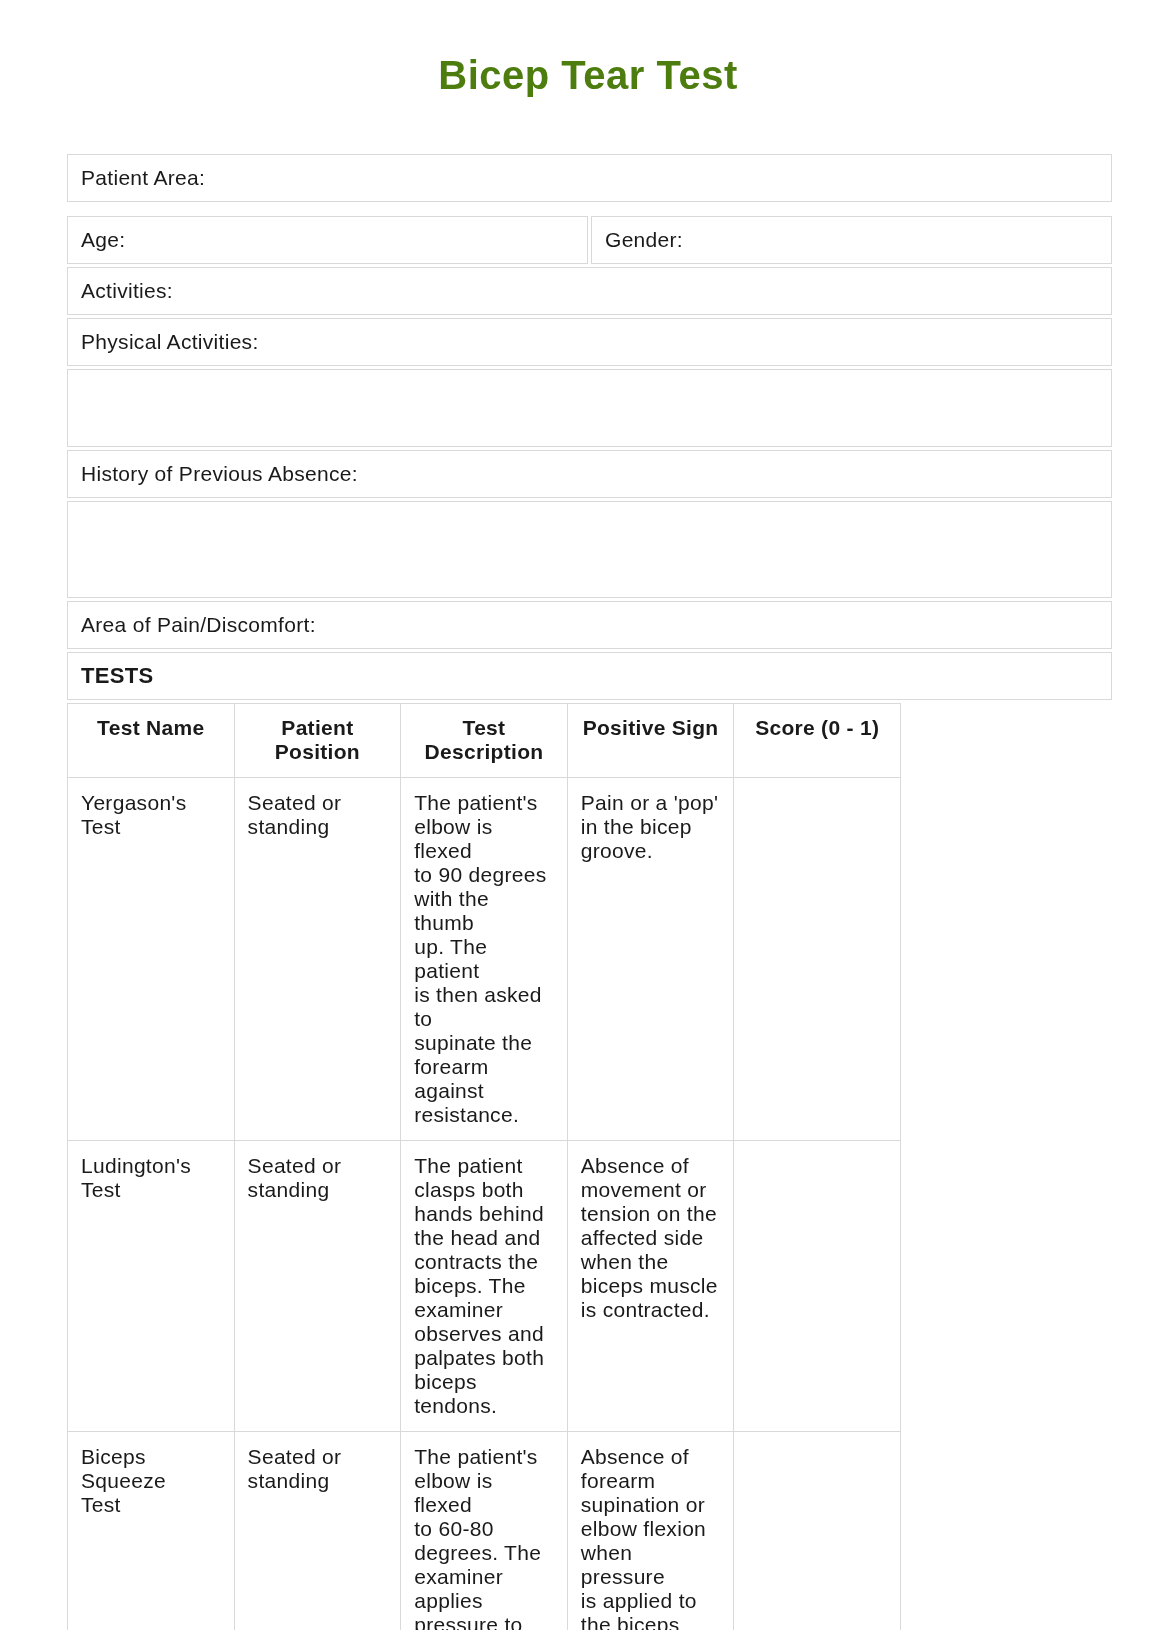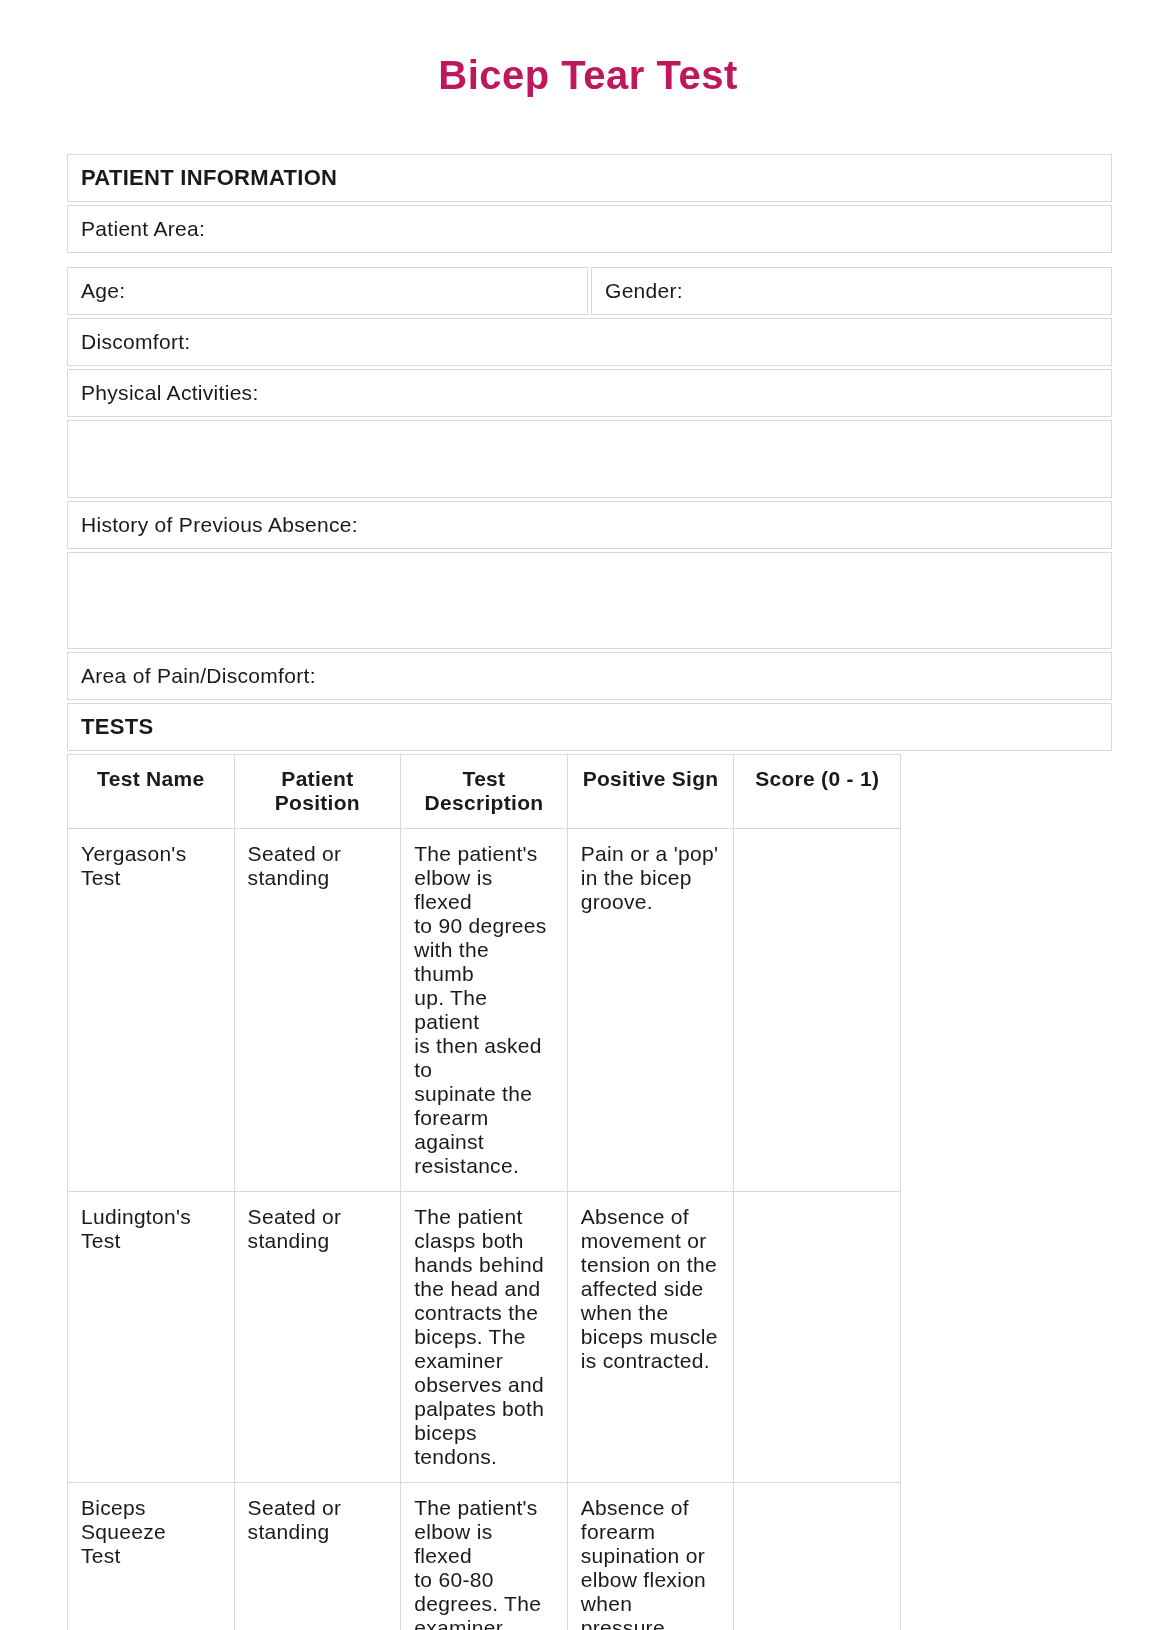--- a/index.html
+++ b/index.html
@@ -14,21 +14,21 @@
     font-family: "Liberation Sans", "DejaVu Sans", sans-serif;
     color: #1a1a1a;
   }
   .page-title {
     margin: 52px 0 0 0;
     text-align: center;
     font-size: 40px;
     line-height: 46px;
     font-weight: bold;
     letter-spacing: 0.5px;
-    color: #be185d;
+    color: #4d7c0f;
   }
   .form {
     width: 1045px;
     margin: 56px 0 0 67px;
   }
   .row {
     box-sizing: border-box;
     border: 1px solid #d9d9d9;
     background: #ffffff;
     min-height: 48px;
@@ -91,42 +91,39 @@
     padding: 13px 13px;
   }
 </style>
 </head>
 <body>
 
 <h1 class="page-title">Bicep Tear Test</h1>
 
 <div class="form">
 
-  <div class="row first section-header">
-    <span>PATIENT INFORMATION</span>
-  </div>
 
   <div class="row">
     <span>Patient Area:</span>
     <span></span>
   </div>
 
   <div class="split">
     <div class="cell left">
       <span>Age:</span>
       <span></span>
     </div>
     <div class="cell right">
       <span>Gender:</span>
       <span></span>
     </div>
   </div>
 
   <div class="row">
-    <span>Discomfort:</span>
+    <span>Activities:</span>
     <span></span>
   </div>
 
   <div class="row">
     <span>Physical Activities:</span>
   </div>
 
   <div class="row fill-small">
     <span></span>
   </div>

